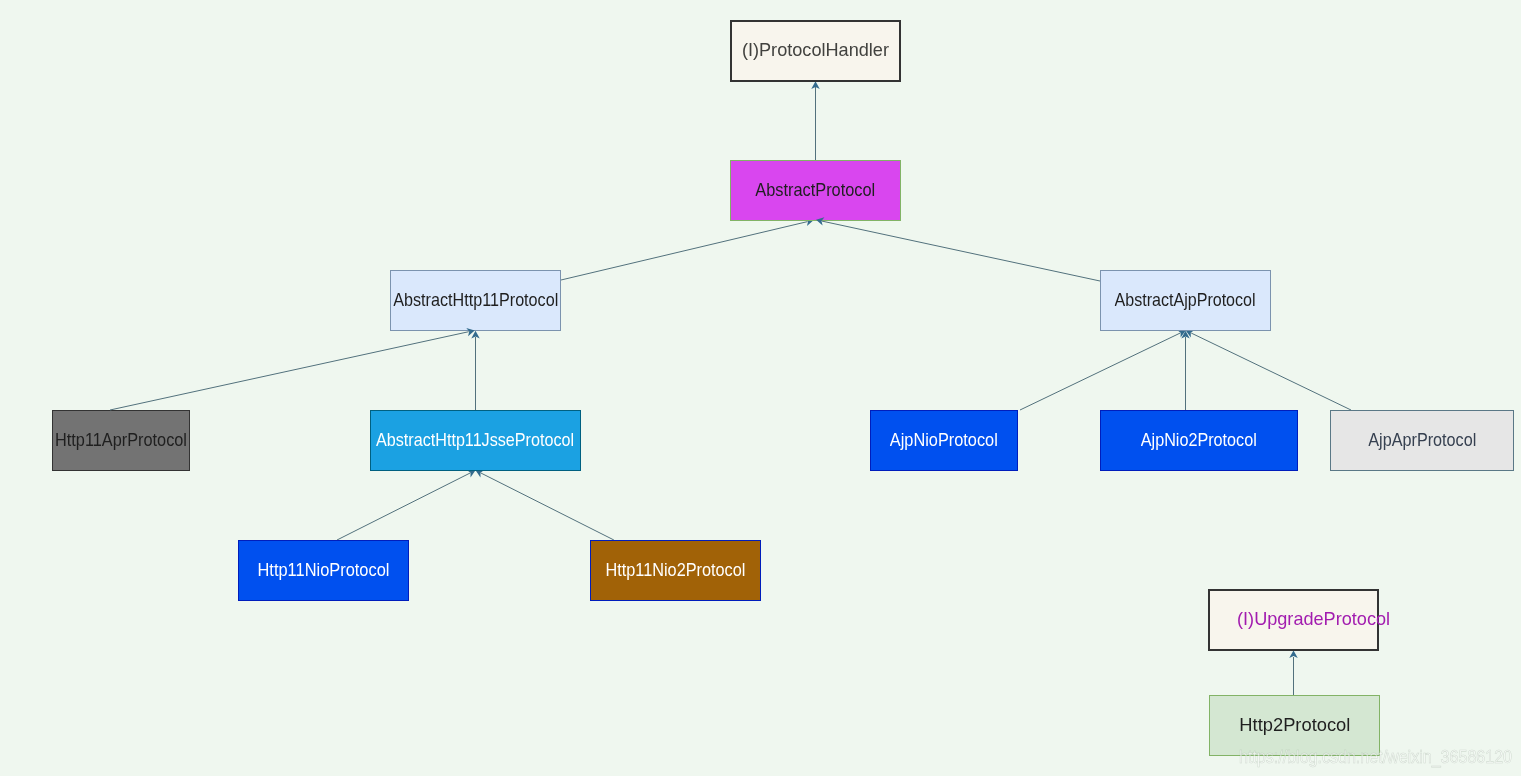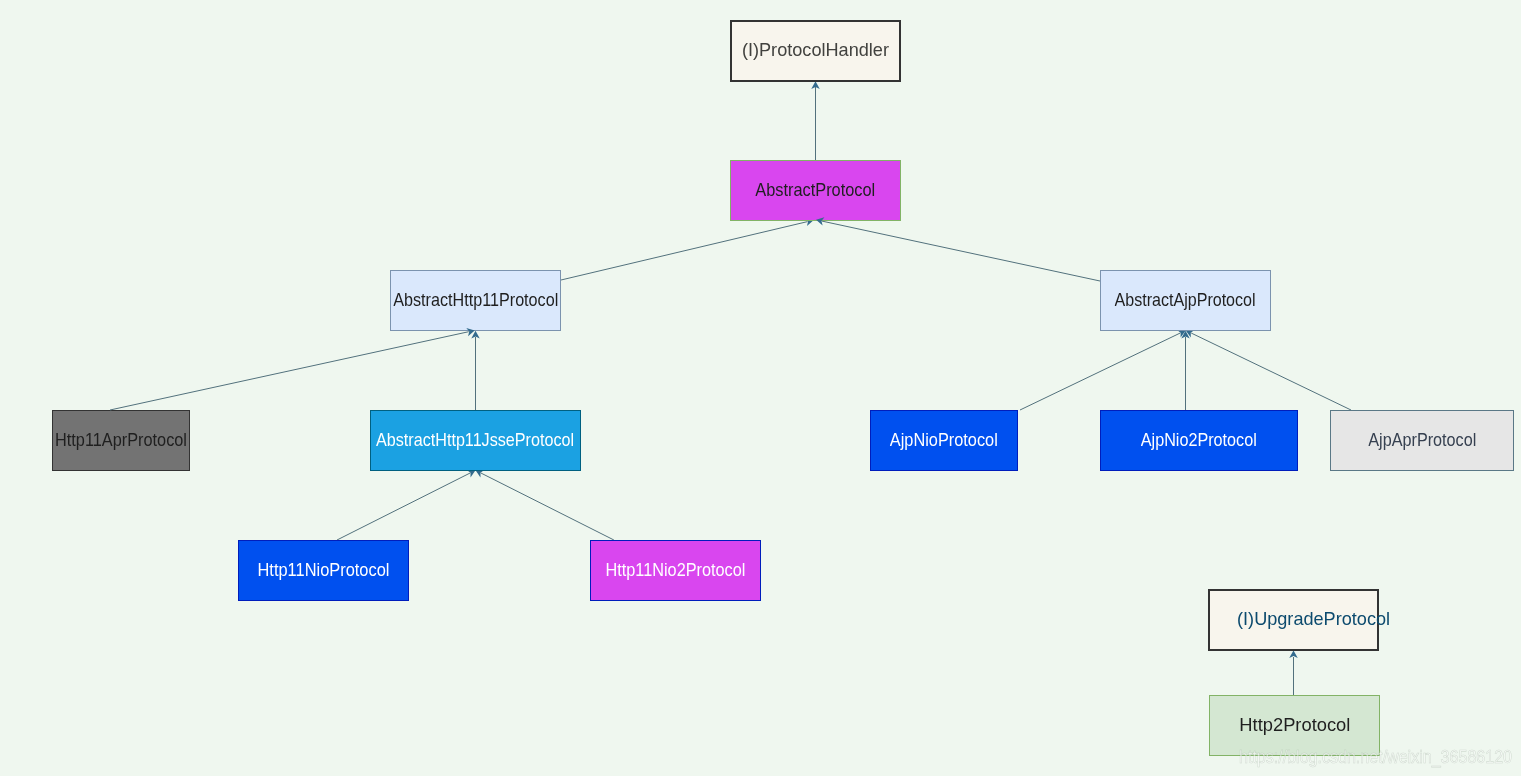--- a/index.html
+++ b/index.html
@@ -122,24 +122,24 @@
       </div>
     <div class="node class" style="left: 1100px; top: 410px; width: 198px; height: 61px; background: rgb(0, 80, 239); border: 1px solid rgb(0, 29, 188); color: #ffffff; font-size: 17.8px;">
         <span style="transform: translateZ(0px) scaleX(0.9098);">AjpNio2Protocol</span>
       </div>
     <div class="node class" style="left: 1330px; top: 410px; width: 184px; height: 61px; background: rgb(230, 230, 230); border: 1px solid rgb(90, 120, 134); color: rgb(54, 64, 80); font-size: 17.8px;">
         <span style="transform: translateZ(0px) scaleX(0.9106);">AjpAprProtocol</span>
       </div>
     <div class="node class" style="left: 190px; top: 540px; width: 171px; height: 61px; background: rgb(0, 80, 239); border: 1px solid rgb(0, 29, 188); color: rgb(255, 255, 255); font-size: 17.8px; margin-left: 48px;">
         <span style="transform: translateZ(0px) scaleX(0.9232);">Http11NioProtocol</span>
       </div>
-    <div class="node class" style="left: 590px; top: 540px; width: 171px; height: 61px; background: #d946ef; border: 1px solid rgb(0, 29, 188); color: rgb(255, 255, 255); font-size: 17.8px;">
+    <div class="node class" style="left: 590px; top: 540px; width: 171px; height: 61px; background: #a16207; border: 1px solid rgb(0, 29, 188); color: rgb(255, 255, 255); font-size: 17.8px;">
         <span style="transform: translateZ(0px) scaleX(0.9158);">Http11Nio2Protocol</span>
       </div>
-    <div class="node interface" style="left: 1208px; top: 589px; width: 171px; height: 62px; background: rgb(248, 245, 237); border: 2px solid rgb(51, 51, 51); color: #0c4a6e; font-size: 18.6px; padding-left: 40px;">
+    <div class="node interface" style="left: 1208px; top: 589px; width: 171px; height: 62px; background: rgb(248, 245, 237); border: 2px solid rgb(51, 51, 51); color: #a21caf; font-size: 18.6px; padding-left: 40px;">
         <span style="transform: translateZ(0px) scaleX(0.9739);">(I)UpgradeProtocol</span>
       </div>
     <div class="node class" style="left: 1209px; top: 695px; width: 171px; height: 61px; background: rgb(212, 231, 210); border: 1px solid rgb(130, 179, 102); color: rgb(31, 31, 31); font-size: 17.8px;">
         <span style="transform: translateZ(0px) scaleX(1.0303);">Http2Protocol</span>
       </div>
   </div>
 
   <svg class="edges" id="edges-over" viewBox="0 0 1521 776" width="1521" height="776">
       <g>
         <polyline points="1100,281 821.9631158513304,221.0850094721881" fill="none" stroke="#52717c" stroke-width="1"></polyline>

